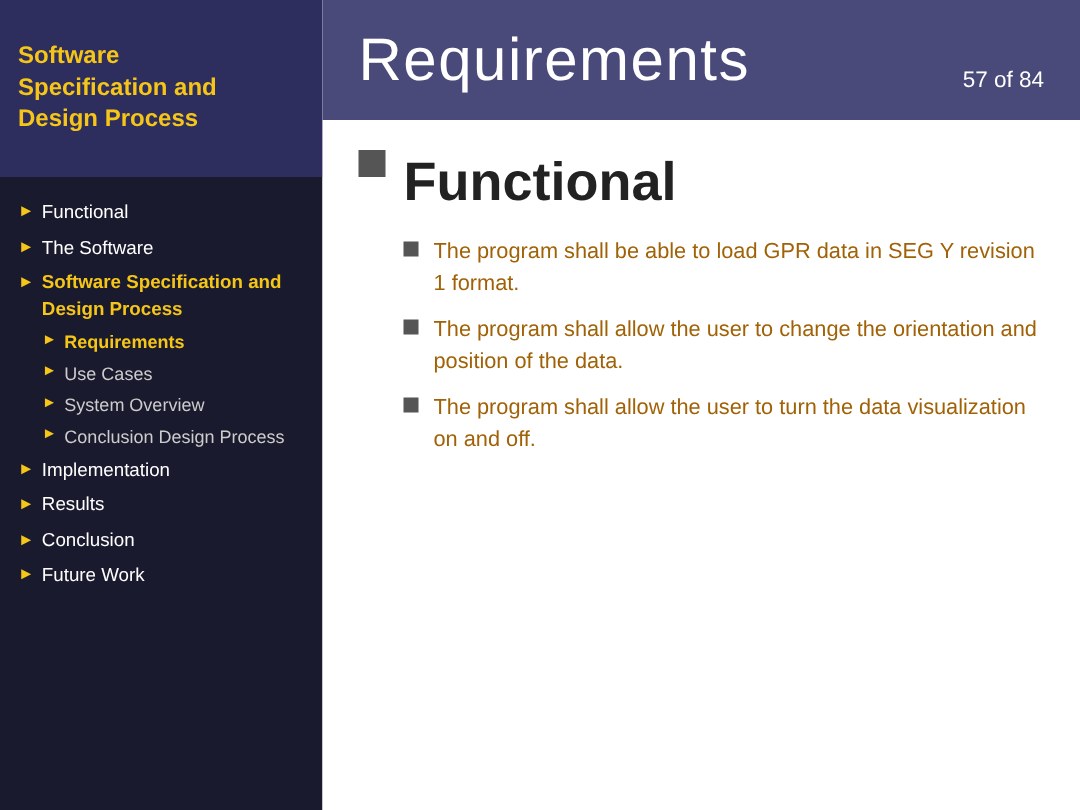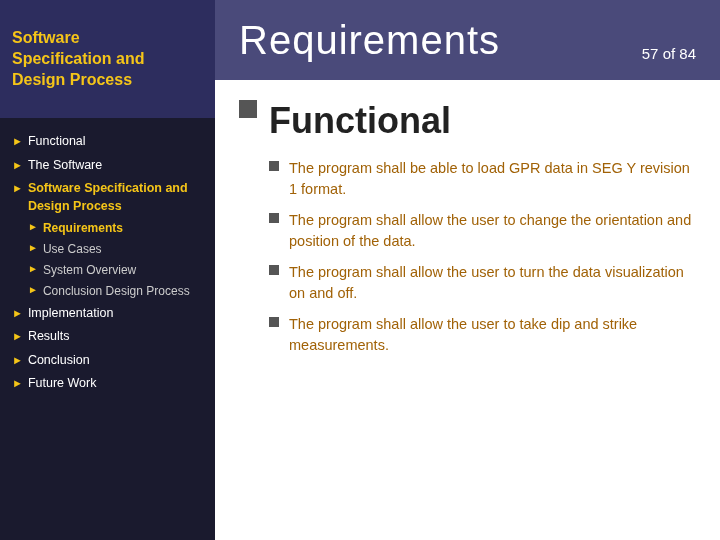--- a/index.html
+++ b/index.html
@@ -238,19 +238,15 @@
           <span>The program shall be able to load GPR data in SEG Y revision 1 format.</span>
         </li>
         <li>
           <span class="bullet-square"></span>
           <span>The program shall allow the user to change the orientation and position of the data.</span>
         </li>
         <li>
           <span class="bullet-square"></span>
           <span>The program shall allow the user to turn the data visualization on and off.</span>
         </li>
-        <li>
-          <span class="bullet-square"></span>
-          <span>The program shall allow the user to take dip and strike measurements.</span>
-        </li>
       </ul>
   </div>
 </div>
 
 </body></html>

